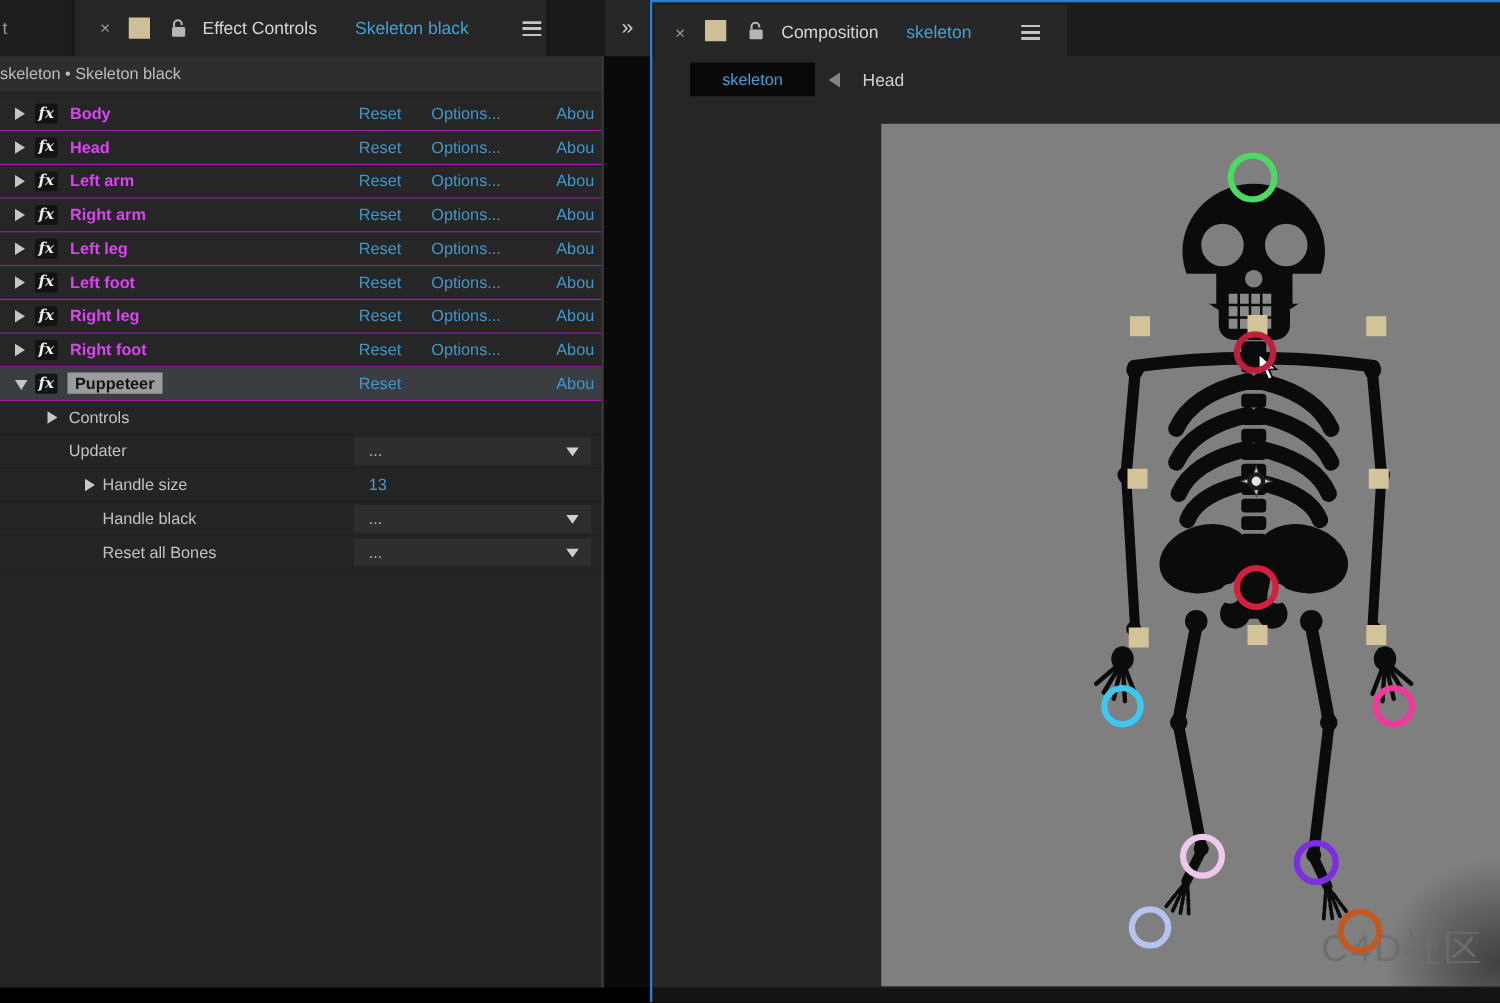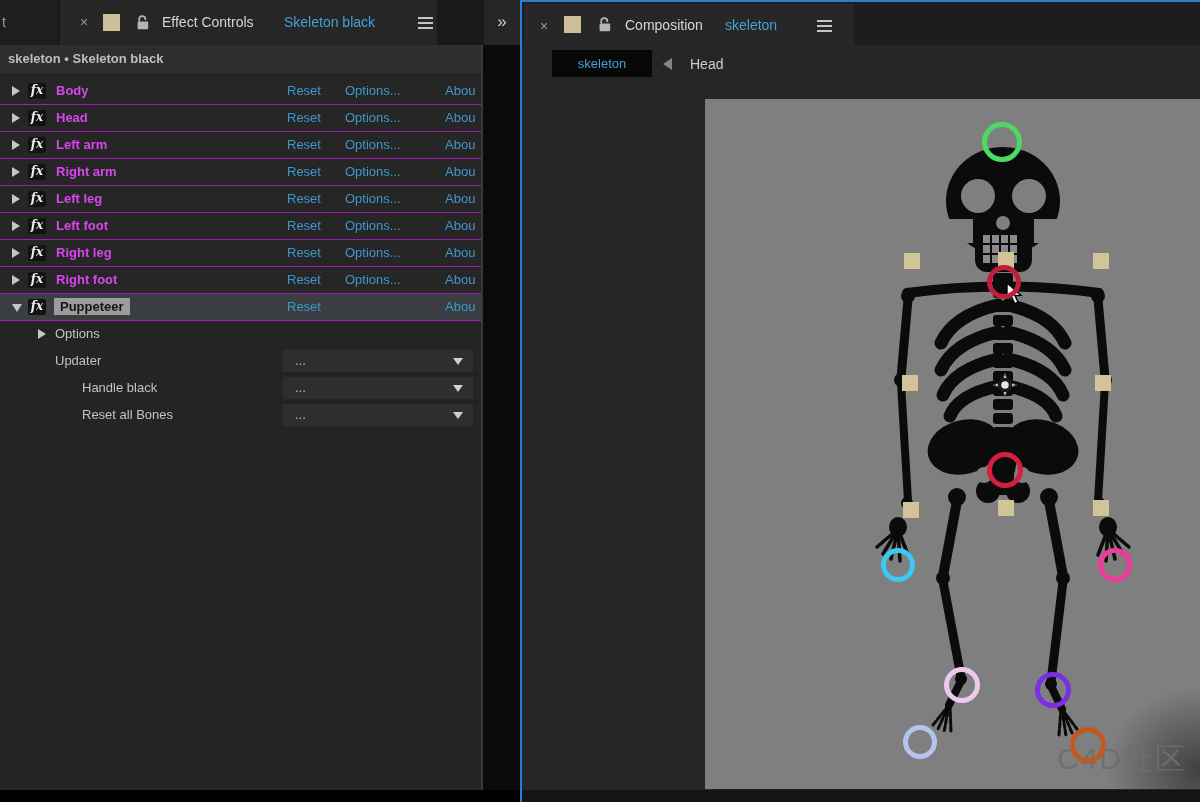--- a/index.html
+++ b/index.html
@@ -15,21 +15,21 @@
   .close-x{position:absolute;top:0;height:45px;line-height:45px;color:#9a9a9a;font-size:14px;}
   .swatch{position:absolute;top:14px;width:17px;height:17px;background:#cdbf97;}
   .lockicon{position:absolute;top:15px;}
   .tab-title{position:absolute;top:0;height:45px;line-height:45px;color:#d6d6d6;font-size:14px;white-space:nowrap;}
   .tab-target{position:absolute;top:0;height:45px;line-height:45px;color:#45a0d4;font-size:14px;white-space:nowrap;}
   .menu-burger{position:absolute;top:17px;width:15px;height:12px;
                background:repeating-linear-gradient(#c4c4c4 0 2px,rgba(0,0,0,0) 2px 5px);}
   .overflow-btn{position:absolute;left:484px;top:0;width:36px;height:45px;background:#262626;color:#cfcfcf;
                 font-size:17px;line-height:43px;text-align:center;}
   .lp-body{position:absolute;left:0;top:45px;width:483px;height:745px;background:#242424;border-right:2px solid #383838;box-sizing:border-box;}
-  .infobar{height:28px;line-height:28px;background:#2e2e2e;color:#bebebe;padding-left:8px;font-weight:bold;}
+  .infobar{height:28px;line-height:28px;background:#2e2e2e;color:#bebebe;padding-left:0;}
   .rows{position:relative;margin-top:5px;}
   .row{position:relative;height:27px;border-bottom:1px solid #a21caf;box-sizing:border-box;background:#262626;}
   .prop-row{background:#242424;border-bottom:1px solid #202020;}
   .row.selected{background:#3a3d41;}
   .tri{position:absolute;width:0;height:0;}
   .tri.right{border-left:8px solid #c6c6c6;border-top:5px solid rgba(0,0,0,0);border-bottom:5px solid rgba(0,0,0,0);top:8px;}
   .tri.down{border-top:8px solid #c6c6c6;border-left:5px solid rgba(0,0,0,0);border-right:5px solid rgba(0,0,0,0);top:10px;}
   .fx-row .tri{left:12px;}
   .fx-badge{position:absolute;left:28px;top:5px;width:18px;height:16px;background:#131313;border-radius:2px;
             color:#f0f0f0;font-family:"DejaVu Serif",serif;font-style:italic;font-weight:bold;font-size:12px;
@@ -174,34 +174,42 @@
         <span class="tri down"></span>
         <span class="fx-badge">fx</span>
         <span class="fx-name chip">Puppeteer</span>
         <span class="link reset">Reset</span>
         <span class="link about">Abou</span>
       </div>
 
       <div class="rows" style="margin-top:0;" id="prop-rows">
   <div class="row prop-row i1">
     <span class="tri right"></span>
-    <span class="prop-label">Options</span>
+    <span class="prop-label">Controls</span>
 
   </div>
 
   <div class="row prop-row i1">
 
     <span class="prop-label">Updater</span>
     <div class="value-cell dd">
       <span class="value-text vk-dots">...</span>
       <span class="caret"></span>
     </div>
   </div>
 
 
+  <div class="row prop-row i2">
+    <span class="tri right"></span>
+    <span class="prop-label">Handle size</span>
+    <div class="value-cell">
+      <span class="value-text vk-number">13</span>
+
+    </div>
+  </div>
 
   <div class="row prop-row i2">
 
     <span class="prop-label">Handle black</span>
     <div class="value-cell dd">
       <span class="value-text vk-dots">...</span>
       <span class="caret"></span>
     </div>
   </div>
 

